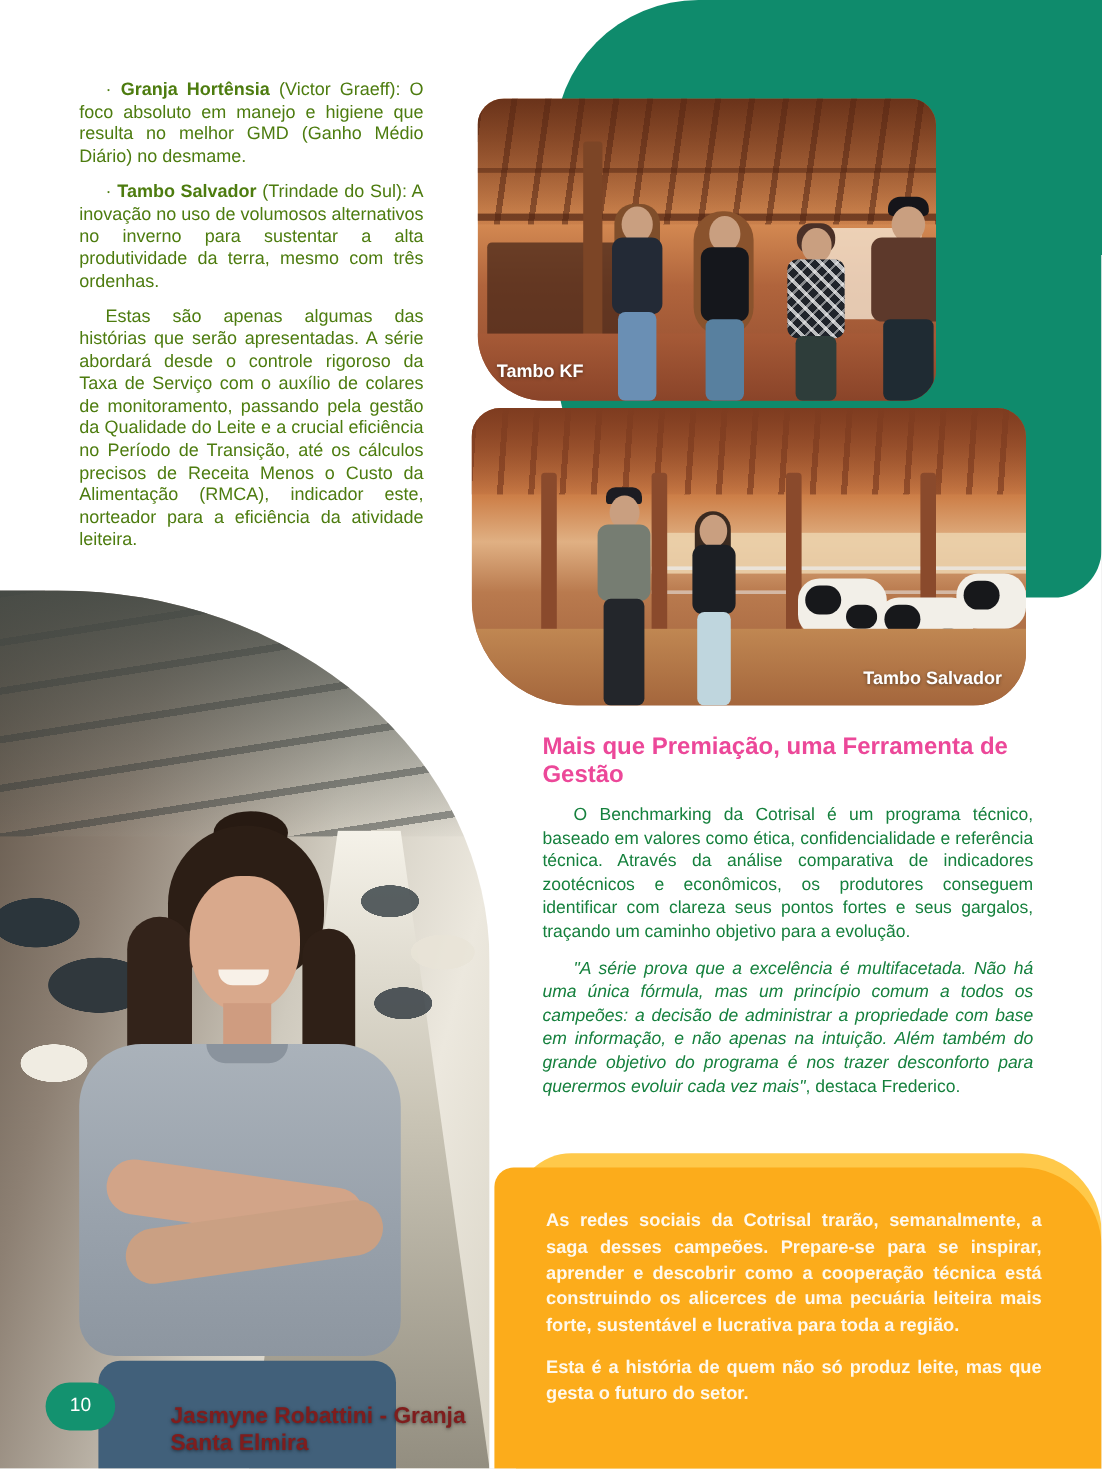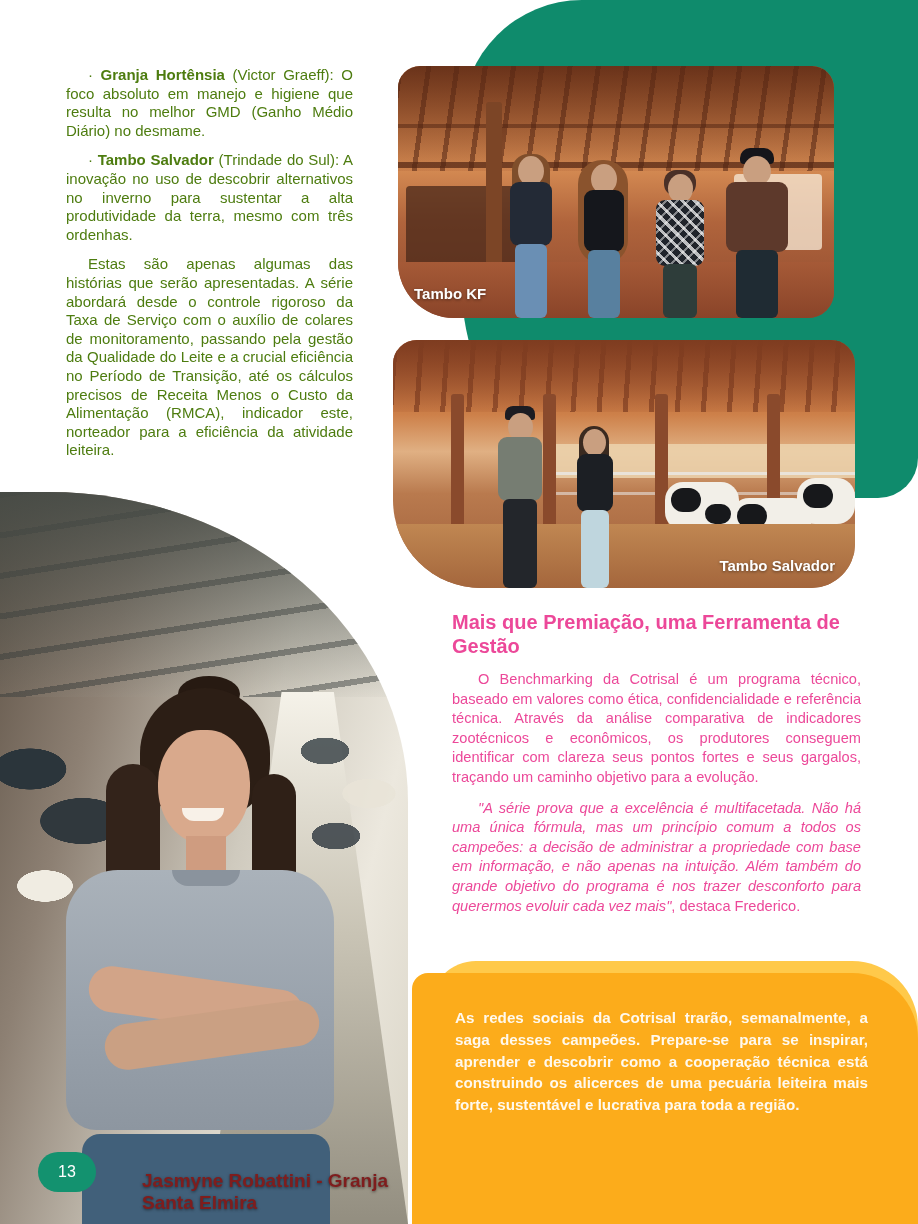--- a/index.html
+++ b/index.html
@@ -17,21 +17,21 @@
     border-radius:120px 0 40px 210px;
   }
 
   
   .photo { position:absolute; overflow:hidden; }
   .photo .caption {
     position:absolute; color:#ffffff; font-weight:bold; font-size:15px;
     text-shadow:0 1px 3px rgba(0,0,0,.45); z-index:30;
   }
 
-  .photo-kf { left:398px; top:66px; width:436px; height:252px; border-radius:22px 22px 26px 56px; }
+  .photo-kf { left:398px; top:82px; width:382px; height:252px; border-radius:22px 22px 26px 56px; }
   .kf-bg { position:absolute; inset:0; background:linear-gradient(180deg,#c4713d 0%,#d98f55 38%,#b0643c 62%,#8e4a2f 100%); }
   .kf-roof { position:absolute; left:0; right:0; top:0; height:105px;
     background:linear-gradient(180deg,rgba(90,40,20,.85),rgba(150,75,40,.15)),
       repeating-linear-gradient(98deg,rgba(70,30,15,.55) 0 5px,rgba(0,0,0,0) 5px 28px); }
   .kf-beam1 { position:absolute; left:0; right:0; top:96px; height:6px; background:rgba(80,35,18,.7); }
   .kf-beam2 { position:absolute; left:0; right:0; top:58px; height:4px; background:rgba(80,35,18,.5); }
   .kf-opening { position:absolute; right:12px; top:108px; width:88px; height:76px; background:#f4e3cf; opacity:.8; border-radius:4px; }
   .kf-stalls { position:absolute; left:8px; top:120px; width:110px; height:90px; background:#4a281a; opacity:.75; border-radius:4px; }
   .kf-post { position:absolute; left:88px; top:36px; width:16px; height:170px; background:#7c4526; border-radius:3px; }
   .kf-floor { position:absolute; left:0; right:0; bottom:0; height:56px; background:linear-gradient(180deg,#a65a37,#8a4429); }
@@ -130,21 +130,21 @@
   
   .left-col {
     position:absolute; left:66px; top:66px; width:287px;
     font-size:15px; line-height:18.6px; text-align:justify; color:#4d7c0f;
   }
   .left-col p { margin-bottom:11px; text-indent:22px; }
   .left-col .b { font-weight:bold; }
 
   .right-col { position:absolute; left:452px; top:610px; width:409px; }
   .right-heading { font-size:20px; line-height:24px; font-weight:bold; color:#ec4899; margin-bottom:12px; }
-  .right-col p { font-size:14.6px; line-height:19.6px; text-align:justify; color:#ec4899; text-indent:26px; margin-bottom:11px; }
+  .right-col p { font-size:14.6px; line-height:19.6px; text-align:justify; color:#15803d; text-indent:26px; margin-bottom:11px; }
   .right-col .quote { font-style:italic; }
   .right-col .quote .attr { font-style:normal; }
 
   
   .callout-light { position:absolute; left:430px; top:961px; width:488px; height:263px; background:#ffc94a; border-radius:46px 66px 0 0; }
   .callout { position:absolute; left:412px; top:973px; width:506px; height:251px; background:#fcac1b;
     border-radius:16px 66px 0 0; padding:34px 50px 0 43px; }
   .callout-title { color:#ffffff; font-weight:bold; font-size:26px; margin-bottom:15px; }
   .callout p { color:rgba(255,255,255,.92); font-weight:bold; font-size:15.2px; line-height:21.8px; text-align:justify; margin-bottom:13px; }
 
@@ -252,31 +252,32 @@
     <div class="js-neck"></div>
     <div class="js-shirt"></div>
     <div class="js-collar"></div>
     <div class="js-arm1"></div>
     <div class="js-arm2"></div>
     <div class="js-jeans"></div>
   </div>
 
   <div class="left-col">
     <p><span>·</span><span class="b"> Granja Hortênsia</span><span> (Victor Graeff): O foco absoluto em manejo e higiene que resulta no melhor GMD (Ganho Médio Diário) no desmame.</span></p>
-    <p><span>·</span><span class="b"> Tambo Salvador</span><span> (Trindade do Sul): A inovação no uso de descobrir alternativos no inverno para sustentar a alta produtividade da terra, mesmo com três ordenhas.</span></p>
+    <p><span>·</span><span class="b"> Tambo Salvador</span><span> (Trindade do Sul): A inovação no uso de volumosos alternativos no inverno para sustentar a alta produtividade da terra, mesmo com três ordenhas.</span></p>
     <p>Estas são apenas algumas das histórias que serão apresentadas. A série abordará desde o controle rigoroso da Taxa de Serviço com o auxílio de colares de monitoramento, passando pela gestão da Qualidade do Leite e a crucial eficiência no Período de Transição, até os cálculos precisos de Receita Menos o Custo da Alimentação (RMCA), indicador este, norteador para a eficiência da atividade leiteira.</p>
   </div>
 
   <div class="right-col">
     <div class="right-heading">Mais que Premiação, uma Ferramenta de Gestão</div>
     <p>O Benchmarking da Cotrisal é um programa técnico, baseado em valores como ética, confidencialidade e referência técnica. Através da análise comparativa de indicadores zootécnicos e econômicos, os produtores conseguem identificar com clareza seus pontos fortes e seus gargalos, traçando um caminho objetivo para a evolução.</p>
     <p class="quote"><span>"A série prova que a excelência é multifacetada. Não há uma única fórmula, mas um princípio comum a todos os campeões: a decisão de administrar a propriedade com base em informação, e não apenas na intuição. Além também do grande objetivo do programa é nos trazer desconforto para querermos evoluir cada vez mais"</span><span class="attr">, destaca Frederico.</span></p>
   </div>
 
   <div class="callout-light"></div>
   <div class="callout">
     <p>As redes sociais da Cotrisal trarão, semanalmente, a saga desses campeões. Prepare-se para se inspirar, aprender e descobrir como a cooperação técnica está construindo os alicerces de uma pecuária leiteira mais forte, sustentável e lucrativa para toda a região.</p>
-  </div>
-
-  <div class="page-badge">13</div>
+    <p>Esta é a história de quem não só produz leite, mas que gesta o futuro do setor.</p>
+  </div>
+
+  <div class="page-badge">10</div>
   <div class="jasmyne-caption">Jasmyne Robattini - Granja Santa Elmira</div>
 
 </div>
 
 </body></html>

